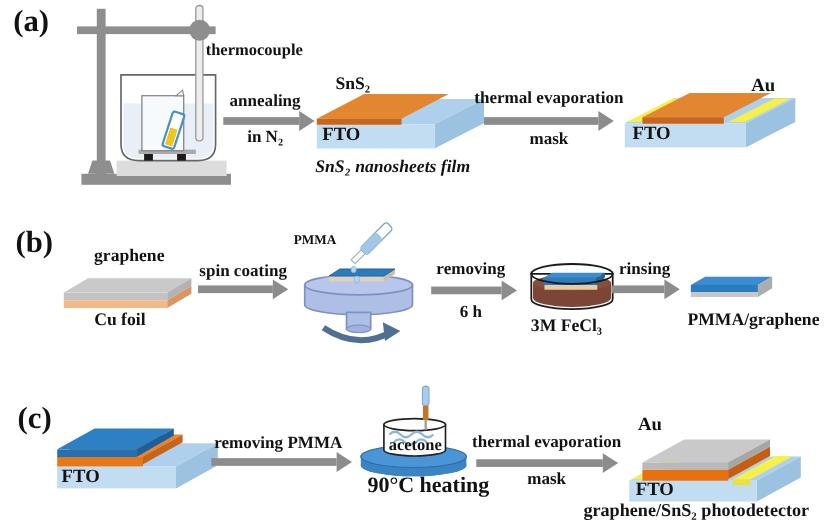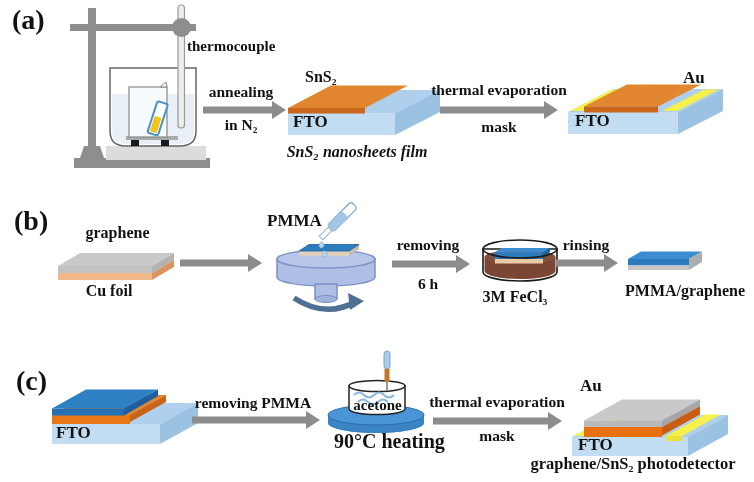--- a/index.html
+++ b/index.html
@@ -193,21 +193,22 @@
 <div class="t" style="left:293px;top:113px;font-size:17px;">FTO</div>
 <div class="t tc" style="left:272px;top:143px;width:170px;font-size:16px;font-style:italic;">SnS₂ nanosheets film</div>
 <div class="t tc" style="left:424px;top:81px;width:150px;font-size:15.5px;">thermal evaporation</div>
 <div class="t tc" style="left:424px;top:118px;width:150px;font-size:15.5px;">mask</div>
 <div class="t" style="left:683px;top:69px;font-size:17px;">Au</div>
 <div class="t" style="left:575px;top:112px;font-size:17px;">FTO</div>
 
 <div class="t" style="left:14px;top:206px;font-size:28px;">(b)</div>
 <div class="t tc" style="left:70px;top:224px;width:95px;font-size:16px;">graphene</div>
 <div class="t tc" style="left:70px;top:282px;width:78px;font-size:16px;">Cu foil</div>
-<div class="t" style="left:267px;top:212px;font-size:17px;">PMMA</div>
+<div class="t tc" style="left:177px;top:238px;width:88px;font-size:15.5px;">spin coating</div>
+<div class="t" style="left:267px;top:212px;font-size:12px;">PMMA</div>
 <div class="t tc" style="left:386px;top:236px;width:84px;font-size:15.5px;">removing</div>
 <div class="t tc" style="left:386px;top:275px;width:84px;font-size:15.5px;">6 h</div>
 <div class="t tc" style="left:477px;top:288px;width:76px;font-size:16px;">3M FeCl₃</div>
 <div class="t tc" style="left:554px;top:236px;width:64px;font-size:15.5px;">rinsing</div>
 <div class="t tc" style="left:620px;top:282px;width:130px;font-size:16px;">PMMA/graphene</div>
 
 <div class="t" style="left:16px;top:366px;font-size:28px;">(c)</div>
 <div class="t" style="left:56px;top:424px;font-size:17px;">FTO</div>
 <div class="t tc" style="left:188px;top:394px;width:130px;font-size:15.5px;">removing PMMA</div>
 <div class="t tc" style="left:349px;top:397px;width:57px;font-size:15px;">acetone</div>

